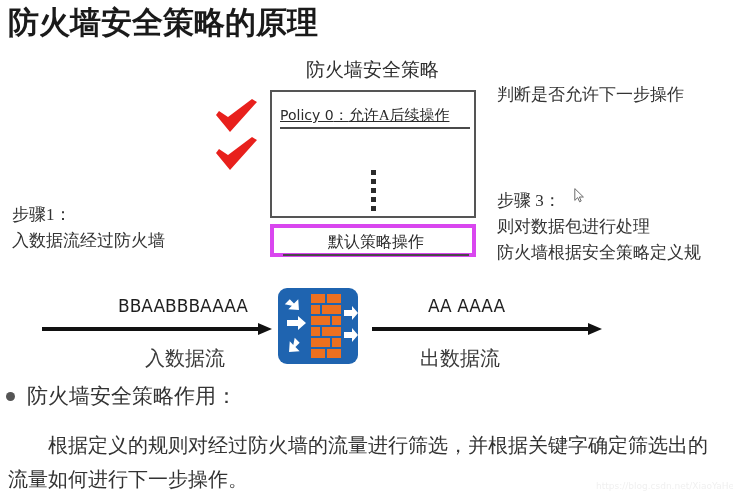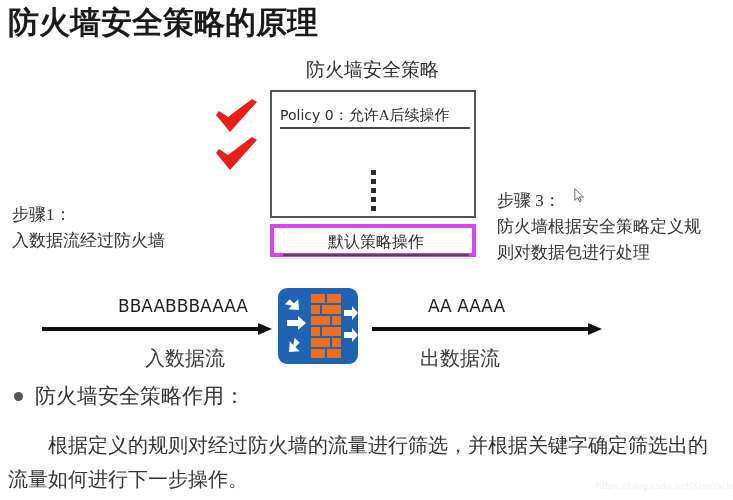--- a/index.html
+++ b/index.html
@@ -53,21 +53,21 @@
   .policy-row {
     position: absolute;
     left: 8px;
     width: 190px;
     font-size: 15px;
     color: #2b2b2b;
     white-space: nowrap;
     border-bottom: 2px solid #4a4a4a;
     padding-bottom: 2px;
   }
-  #policy-row-0 { top: 14px; }
+  #policy-row-0 { top: 14px; text-decoration: underline; }
   #policy-row-1 { top: 48px; }
   .policy-row .pol-name {
     font-family: "DejaVu Sans", "Liberation Sans", sans-serif;
     font-size: 14px;
   }
   .policy-row .pol-sep {
     font-family: "DejaVu Sans", "Liberation Sans", sans-serif;
   }
 
   #policy-vdots {
@@ -177,21 +177,21 @@
     font-size: 20px;
     color: #3a3a3a;
     white-space: nowrap;
   }
   #in-stream-label { left: 145px; top: 345px; }
   #out-stream-label { left: 420px; top: 345px; }
 
   
   #bullet-row {
     position: absolute;
-    left: 14px;
+    left: 6px;
     top: 382px;
     display: flex;
     align-items: center;
     gap: 12px;
   }
   #bullet-dot {
     width: 9px;
     height: 9px;
     border-radius: 50%;
     background: #555555;
@@ -261,26 +261,27 @@
 <svg class="checkmark" id="checkmark-1" viewBox="0 0 46 38">
   <path d="M2,17 L5,13 L14,19 L38,1 L43,4 L16,34 Z" fill="#e8201c"></path>
 </svg>
 
 <div class="step-block" id="step1">
   <span class="step-head">步骤1：</span>
   <span class="step-line">入数据流经过防火墙</span>
 </div>
 
 <div class="step-block" id="step2">
+  <span class="step-line">判断是否允许下一步操作</span>
 </div>
 
 <div class="step-block" id="step3">
   <span class="step-head">步骤 3：</span>
+  <span class="step-line">则对数据包进行处理</span>
   <span class="step-line">防火墙根据安全策略定义规</span>
-  <span class="step-line">则对数据包进行处理</span>
 </div>
 
 <div class="flow-label-top" id="in-stream-data">BBAABBBAAAA</div>
 <div class="flow-label-top" id="out-stream-data">AA    AAAA</div>
 
 <svg class="flow-arrow" id="flow-arrow-in" viewBox="0 0 230 14" preserveAspectRatio="none">
   <line x1="0" y1="7" x2="216" y2="7" stroke="#111111" stroke-width="4"></line>
   <polygon points="216,1 230,7 216,13" fill="#111111"></polygon>
 </svg>
 

